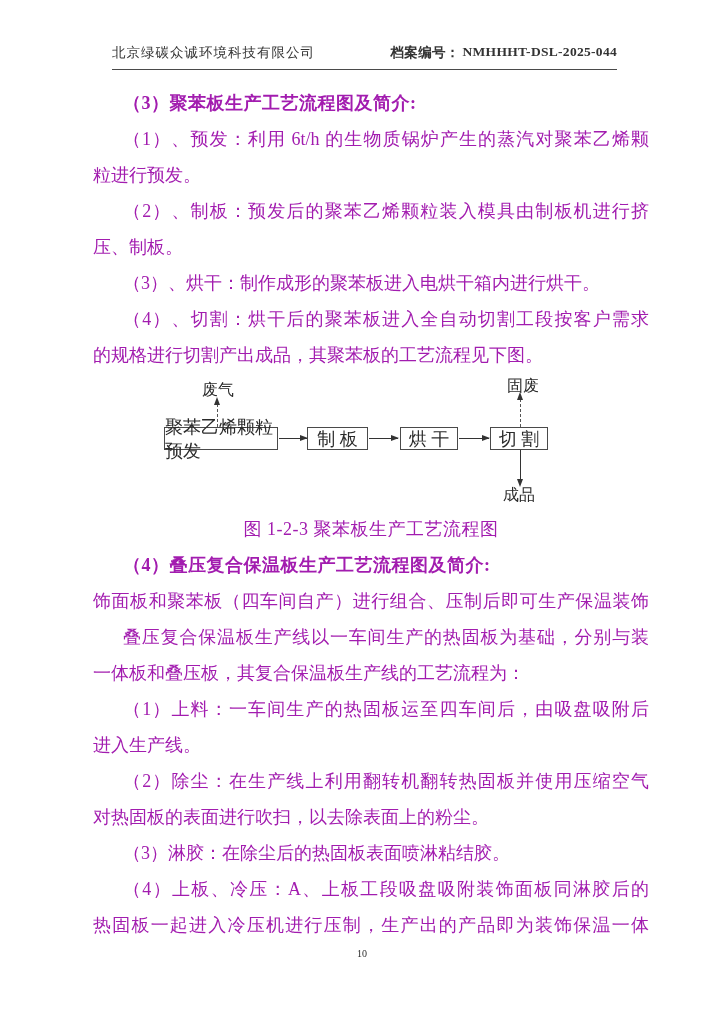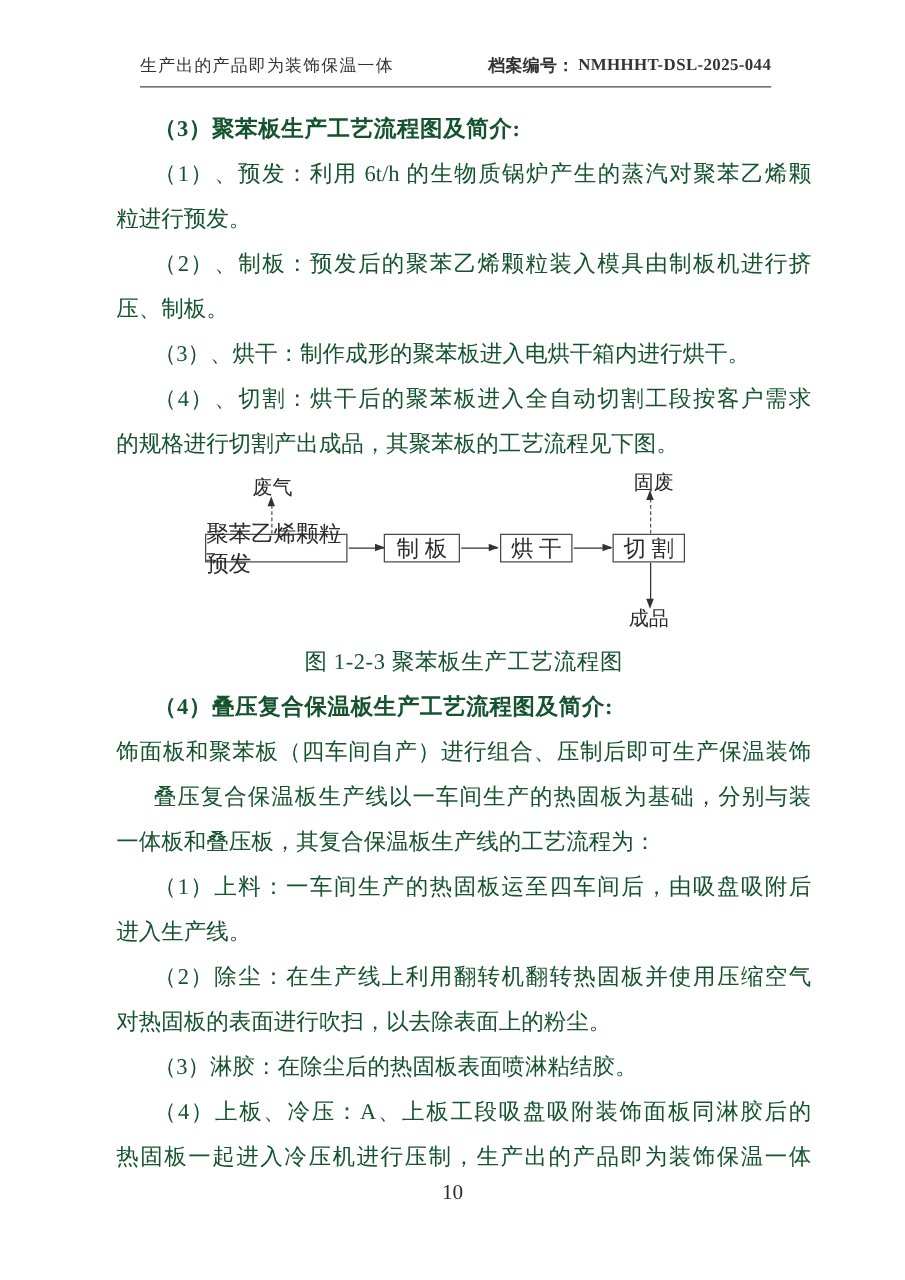--- a/index.html
+++ b/index.html
@@ -26,21 +26,21 @@
   .header .archive { display:flex; gap:3px; font-weight:600; letter-spacing:0.3px; }
 
   
   .textblock { position:absolute; left:93px; width:556px; }
   .block1 { top:85px; }
   .block2 { top:511px; }
   .ln {
     height:36px; line-height:36px;
     font-size:18px;
     text-align:justify;
-    color:#14532d;
+    color:#a21caf;
     white-space:nowrap;
   }
   .ln-heading  { font-weight:bold; padding-left:30px; letter-spacing:0.5px; white-space:nowrap; }
   .ln-indent   { padding-left:30px; }
   .ln-indent-j { padding-left:30px; text-align-last:justify; white-space:normal; }
   .ln-plain    { }
   .ln-plain-j  { text-align-last:justify; white-space:normal; }
   .ln-caption  { font-weight:normal; text-align-last:center; letter-spacing:0.5px; }
 
   
@@ -64,30 +64,30 @@
   }
   .arrow-down-solid { position:absolute; width:0; border-left:1.5px solid #333; }
   .arrow-down-solid::after {
     content:""; position:absolute; bottom:-7px; left:-4.5px;
     border-top:8px solid #333; border-left:3.5px solid transparent; border-right:3.5px solid transparent;
   }
 
   
   .footer {
     position:absolute; top:940px; left:0; width:724px;
-    text-align:center; font-size:17px; color:#2a2a2a; line-height:28px;
+    text-align:center; font-size:10px; color:#2a2a2a; line-height:28px;
   }
 </style>
 </head>
 <body>
 
 <div class="page">
 
   <div class="header">
-    <span class="company">生产出的产品即为装饰保温一体</span>
+    <span class="company">北京绿碳众诚环境科技有限公司</span>
     <span class="archive">
       <span>档案编号：</span>
       <span>NMHHHT-DSL-2025-044</span>
     </span>
   </div>
 
   <div class="textblock block1">
 
   <div class="ln ln-heading">（3）聚苯板生产工艺流程图及简介:</div>
       <div class="ln ln-indent-j">（1）、预发：利用 6t/h 的生物质锅炉产生的蒸汽对聚苯乙烯颗</div>

